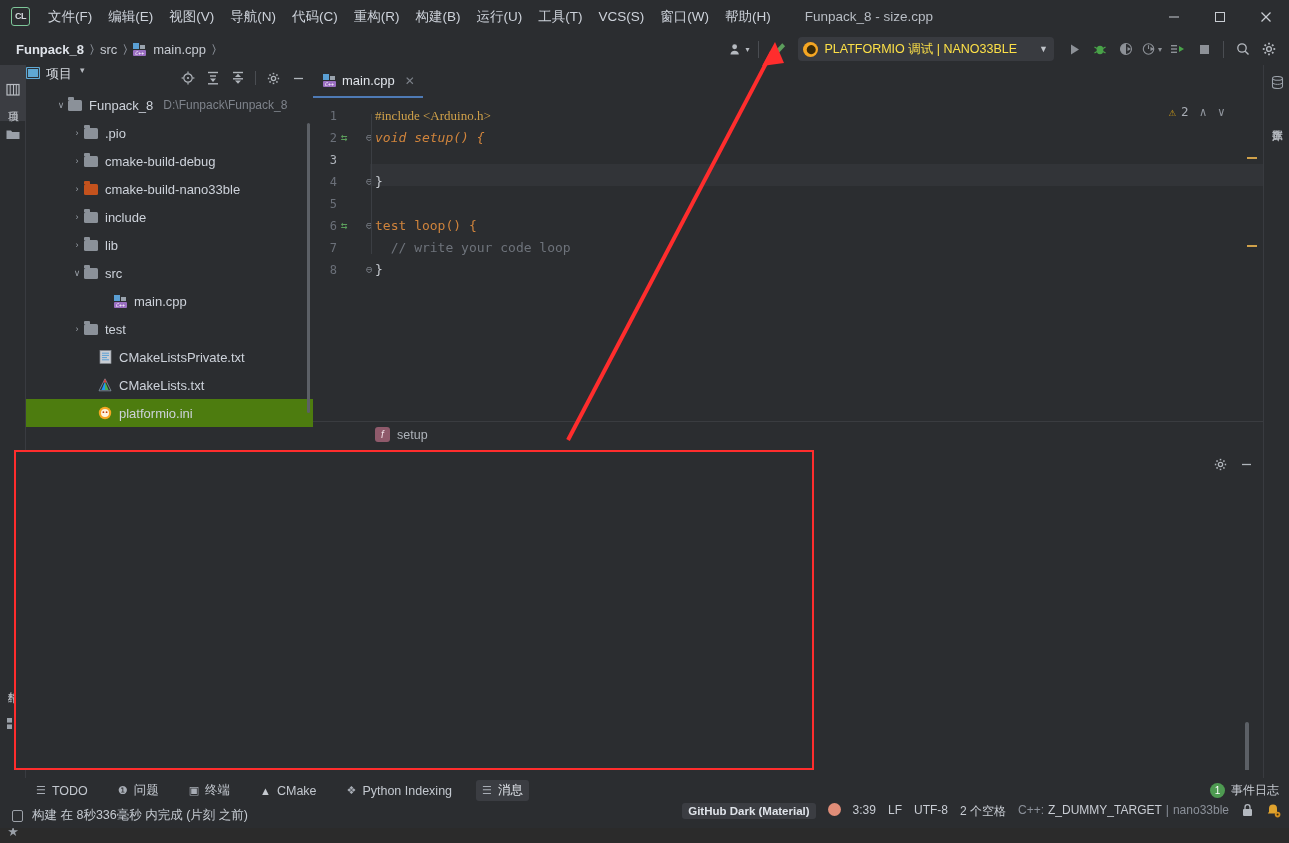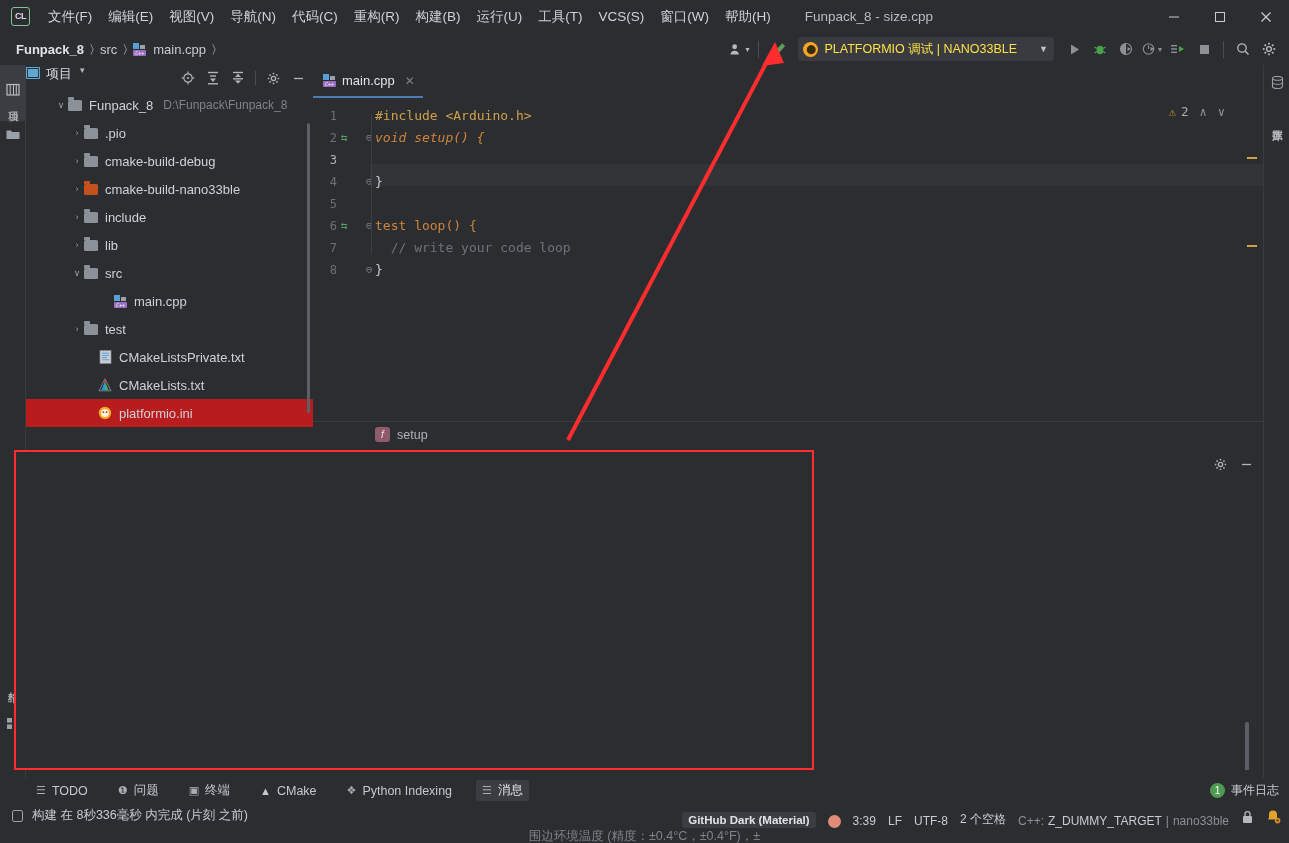--- a/index.html
+++ b/index.html
@@ -90,21 +90,21 @@
   .proj-head { height:26px; display:flex; align-items:flex-start; }
   .proj-head .label { color:#d6dae0; font-size:13px; margin-left:6px; }
   .proj-head .caret { color:#b6bac0; font-size:9px; margin-left:8px; }
   .proj-head-icons { position:absolute; right:4px; top:0; height:26px; display:flex; align-items:center; gap:3px; }
   .ph-ico { width:22px; height:22px; display:flex; align-items:center; justify-content:center;
             color:#b0b5bb; font-size:13px; border-radius:3px; }
   .ph-sep { width:1px; height:14px; background:#4a4d52; margin:0 3px; }
 
   .tree { position:absolute; left:0; top:26px; width:287px; height:356px; overflow:hidden; }
   .row { height:28px; display:flex; align-items:center; font-size:13px; color:#cdd2da; white-space:nowrap; }
-  .row.sel { background:#b91c1c; }
+  .row.sel { background:#4d7c0f; }
   .arrow { width:14px; text-align:center; color:#9aa0a8; font-size:9px; flex:none; }
   .folder { width:14px; height:11px; border-radius:1.5px; background:#8b9199; flex:none; margin-right:7px; position:relative;}
   .folder::before { content:""; position:absolute; left:0; top:-3px; width:6px; height:3px; background:#8b9199; border-radius:1px 1px 0 0;}
   .folder.orange { background:#c4521d; }
   .folder.orange::before { background:#c4521d; }
   .path-hint { color:#7e838b; font-size:12px; margin-left:10px; }
   .f-ico { width:14px;height:14px;margin-right:7px;flex:none;display:flex;align-items:center;justify-content:center;font-size:10px;}
 
   .proj-scroll { position:absolute; right:3px; top:32px; width:3px; height:290px; background:#5c6066; border-radius:2px;}
 
@@ -175,21 +175,21 @@
   .bt .ic { font-size:11px; color:#a8adb5; }
   .bt .ic.warn { color:#c5c9cf; }
   .bottabs-right { position:absolute; right:10px; top:0; height:25px; display:flex; align-items:center; gap:6px; }
   .evtbadge { width:15px;height:15px;border-radius:50%;background:#4e9a51;color:#fff;font-size:10px;
               display:flex;align-items:center;justify-content:center; }
 
   .status { position:absolute; left:0; top:803px; width:1289px; height:25px; background:#2b2d30;
             display:flex; align-items:center; }
   .status .msg { color:#c6cbd2; font-size:12.5px; margin-left:32px; }
   .status .sq { position:absolute; left:12px; width:11px; height:12px; border:1px solid #9ca1a8; border-radius:2px;}
-  .status-right { position:absolute; right:8px; top:0; height:25px; display:flex; align-items:flex-end; gap:12px; }
+  .status-right { position:absolute; right:8px; top:0; height:25px; display:flex; align-items:flex-start; gap:12px; }
   .st-item { color:#c8ccd3; font-size:12px; white-space:nowrap; }
   .st-theme { background:#3b3d42; border-radius:3px; padding:2px 6px; font-weight:bold; font-size:11.5px; color:#dfe3e9; }
   .st-dot { width:13px; height:13px; border-radius:50%; background:#e08d78; }
   .st-dim { color:#8b9099; }
 
   .bottomcut { position:absolute; left:0; top:828px; width:1289px; height:15px; background:#2b2d30;
                overflow:hidden; color:#7e838b; font-size:12.5px; text-align:center; }
 
   
   .arrow-svg { position:absolute; left:0; top:0; width:1289px; height:843px; pointer-events:none; }
@@ -562,21 +562,21 @@
         <div class="ln" style="top:165px;">8</div>
         <div class="gmark" style="top:33px;">⇆</div>
         <div class="gmark" style="top:121px;">⇆</div>
         <div class="fold" style="top:33px;">⊖</div>
         <div class="fold" style="top:77px;">⊖</div>
         <div class="fold" style="top:121px;">⊖</div>
         <div class="fold" style="top:165px;">⊖</div>
       </div>
       <div class="vline"></div>
 
-      <div class="codeline t-pre" style="top:10px;">#include &lt;Arduino.h&gt;</div>
+      <div class="codeline t-pre" style="top:10px;font-family:Liberation Serif, serif;">#include &lt;Arduino.h&gt;</div>
       <div class="codeline t-kw" style="top:32px;font-style:italic;">void setup() {</div>
       <div class="codeline t-pl" style="top:76px;">}</div>
       <div class="codeline t-pl" style="top:98px;"></div>
       <div class="codeline t-kw" style="top:120px;">test loop() {</div>
       <div class="codeline t-cm" style="top:142px;">  // write your code loop</div>
       <div class="codeline t-pl" style="top:164px;">}</div>
 
       <div class="ed-warn">
         <span class="tri">⚠</span>
         <span class="n">2</span>
@@ -750,20 +750,19 @@
       <span>
         <svg width="15" height="15" viewBox="0 0 15 15">
             <path d="M7 1.5a4 4 0 0 1 4 4v3.2l1.2 1.8H1.8L3 8.7V5.5a4 4 0 0 1 4-4z" fill="#e0a32e"></path>
             <circle cx="11.6" cy="11.6" r="2.8" fill="#d49020"></circle>
             <circle cx="11.6" cy="11.6" r="1" fill="#3b2a08"></circle>
           </svg>
       </span>
     </div>
   </div>
 
-  <div class="bottomcut">围边环境温度 (精度：±0.4°C，±0.4°F)，±</div>
 
   <svg class="arrow-svg">
     <line x1="568" y1="440" x2="772" y2="52" stroke="#ff2d2d" stroke-width="4"></line>
     <polygon points="775,42 762,66 784,63" fill="#ff2d2d"></polygon>
   </svg>
 
 </div>
 
 </body></html>

